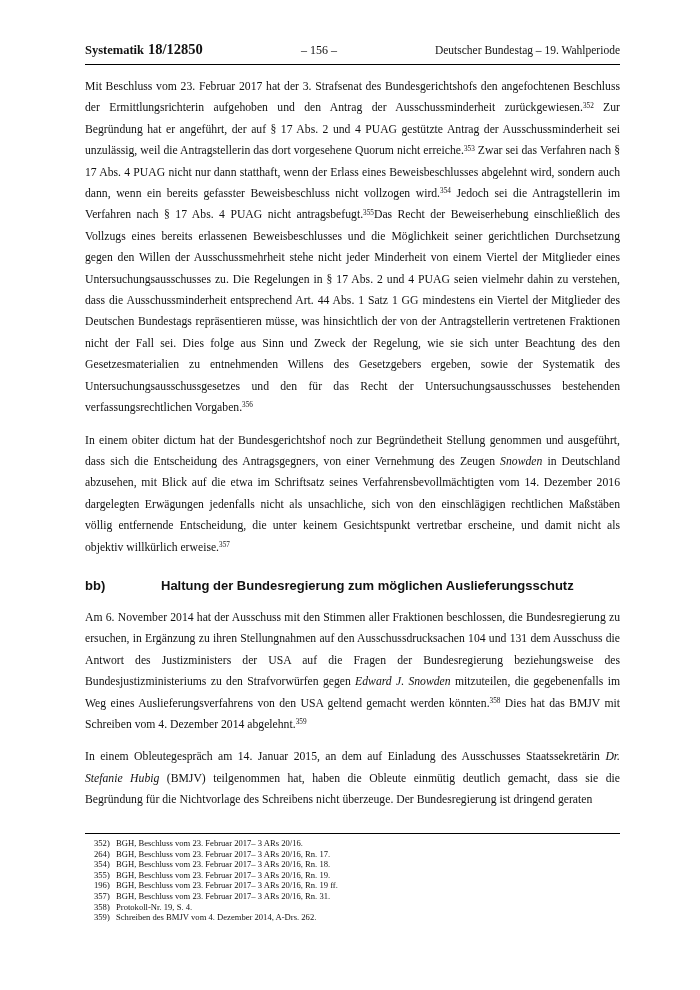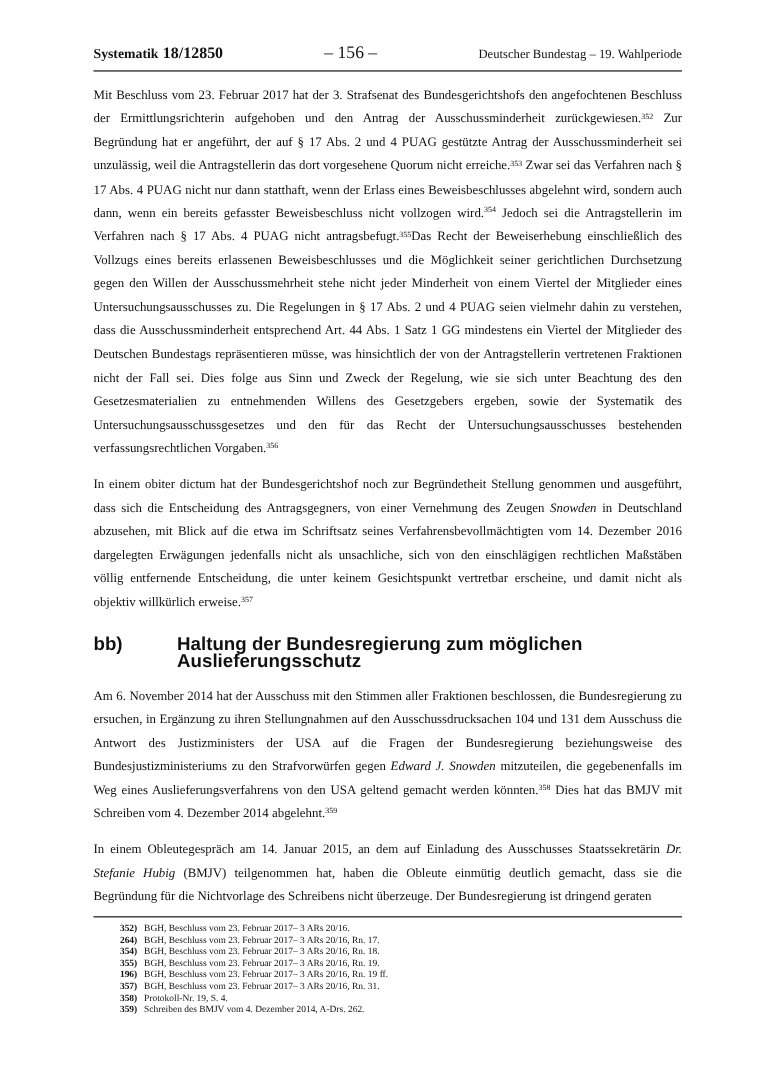--- a/index.html
+++ b/index.html
@@ -20,21 +20,21 @@
     right: 80px;
     top: 40px;
     display: flex;
     align-items: baseline;
     border-bottom: 1.6px solid #000;
     padding-bottom: 6px;
   }
   .doc-title { white-space: nowrap; }
   .doc-label { font-weight: bold; font-size: 12.5px; }
   .doc-number { font-weight: bold; font-size: 14.5px; }
-  .page-number { flex: 1; text-align: center; font-size: 16px; }
+  .page-number { flex: 1; text-align: center; font-size: 12px; }
   .header-right { font-size: 11.5px; white-space: nowrap; }
 
   
   .body-text {
     position: absolute;
     left: 85px;
     right: 80px;
     top: 76px;
     font-size: 11.7px;
     line-height: 21.4px;
@@ -48,21 +48,21 @@
     font-size: 0.62em;
     vertical-align: baseline;
     position: relative;
     top: -0.5em;
     line-height: 0;
   }
 
   
   h2.section-heading {
     font-family: "Liberation Sans", sans-serif;
-    font-size: 17px;
+    font-size: 13px;
     font-weight: bold;
     line-height: 15px;
     margin: 20px 0 14px 0;
     display: flex;
     text-align: left;
   }
   .heading-label { width: 36px; flex: none; }
   .heading-text { flex: 1; margin-left: 40px; }
 
   
@@ -73,21 +73,21 @@
     top: 833px;
     font-size: 8.6px;
     line-height: 10.6px;
   }
   .footnote-rule {
     height: 1px;
     background: #000;
     margin-bottom: 4px;
   }
   .footnote-item { display: flex; }
-  .fn-num { flex: none; width: 22px; margin-left: 24px; font-weight: bold; }
+  .fn-num { flex: none; width: 22px; margin-left: 9px; }
   .fn-text { flex: 1; }
 </style>
 </head>
 <body>
 
 <div class="page">
 
   <header class="header">
     <span class="doc-title">
       <span class="doc-label">Systematik</span>

